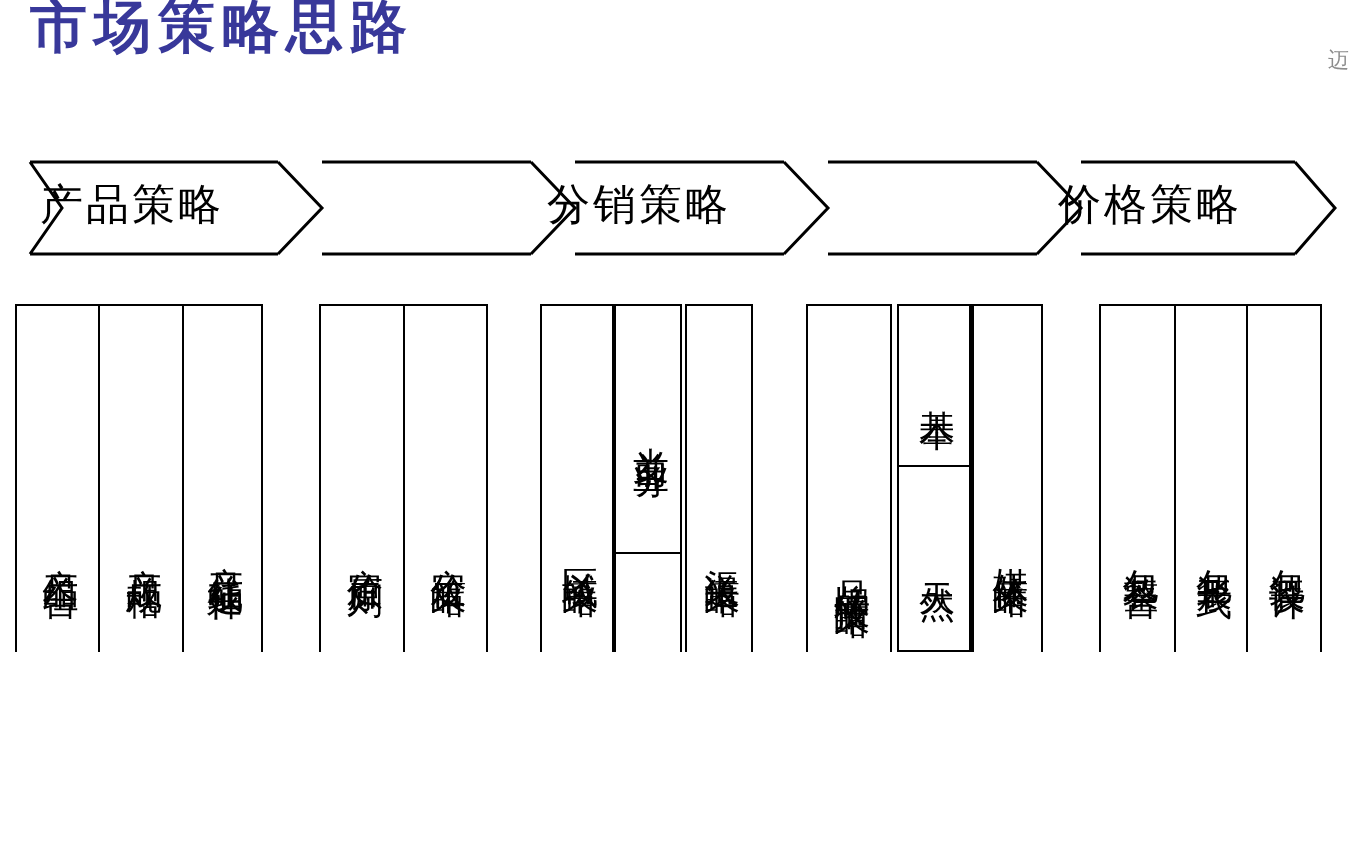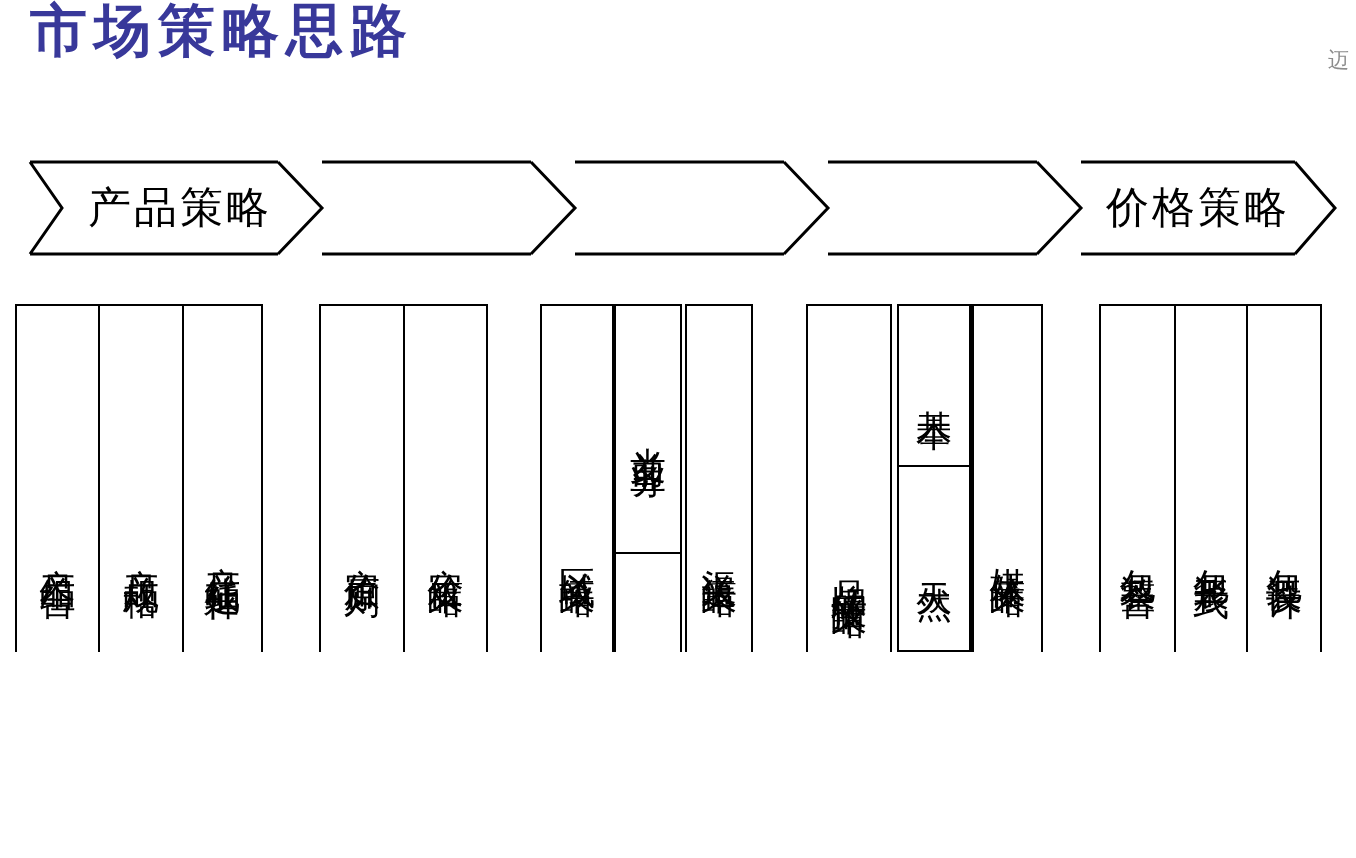--- a/index.html
+++ b/index.html
@@ -6,21 +6,21 @@
     margin: 0;
     padding: 0;
     background: #ffffff;
   }
   .slide {
     position: relative;
     width: 1356px;
     height: 652px;
     background: #ffffff;
     overflow: hidden;
-    font-family: Liberation Serif, serif;
+    font-family: Liberation Mono, monospace;
   }
   .slide-title {
     position: absolute;
     left: 30px;
     top: 0px;
     font-size: 57px;
     line-height: 62px;
     font-weight: 900;
     letter-spacing: 7px;
     color: #38389A;
@@ -39,21 +39,20 @@
     top: 155px;
     width: 1356px;
     height: 105px;
   }
   .chevron-label {
     position: absolute;
     top: 162px;
     height: 92px;
     line-height: 92px;
     width: 280px;
-    text-align: center;
     font-size: 43px;
     letter-spacing: 3px;
     color: #000000;
     white-space: nowrap;
   }
   .box {
     position: absolute;
     box-sizing: border-box;
     background: #ffffff;
     border: 2px solid #000000;
@@ -95,20 +94,21 @@
       M531,7 L575,53 L531,99
       M575,7 H784 M575,99 H784
       M784,7 L828,53 L784,99
       M828,7 H1037 M828,99 H1037
       M1037,7 L1081,53 L1037,99
       M1081,7 H1295 M1081,99 H1295
       M1295,7 L1335,53 L1295,99"></path>
   </svg>
 
   <div class="chevron-label" style="left:40px">产品策略</div>
+  <div class="chevron-label" style="left:547px">分销策略</div>
   <div class="chevron-label" style="left:1058px">价格策略</div>
 
   <div class="box tall" style="left:15px;width:85px">
     <span class="vtext up">产品组合</span>
   </div>
   <div class="box tall" style="left:98px;width:86px">
     <span class="vtext up">产品规格</span>
   </div>
   <div class="box tall" style="left:182px;width:81px">
     <span class="vtext up">产品线延伸</span>

